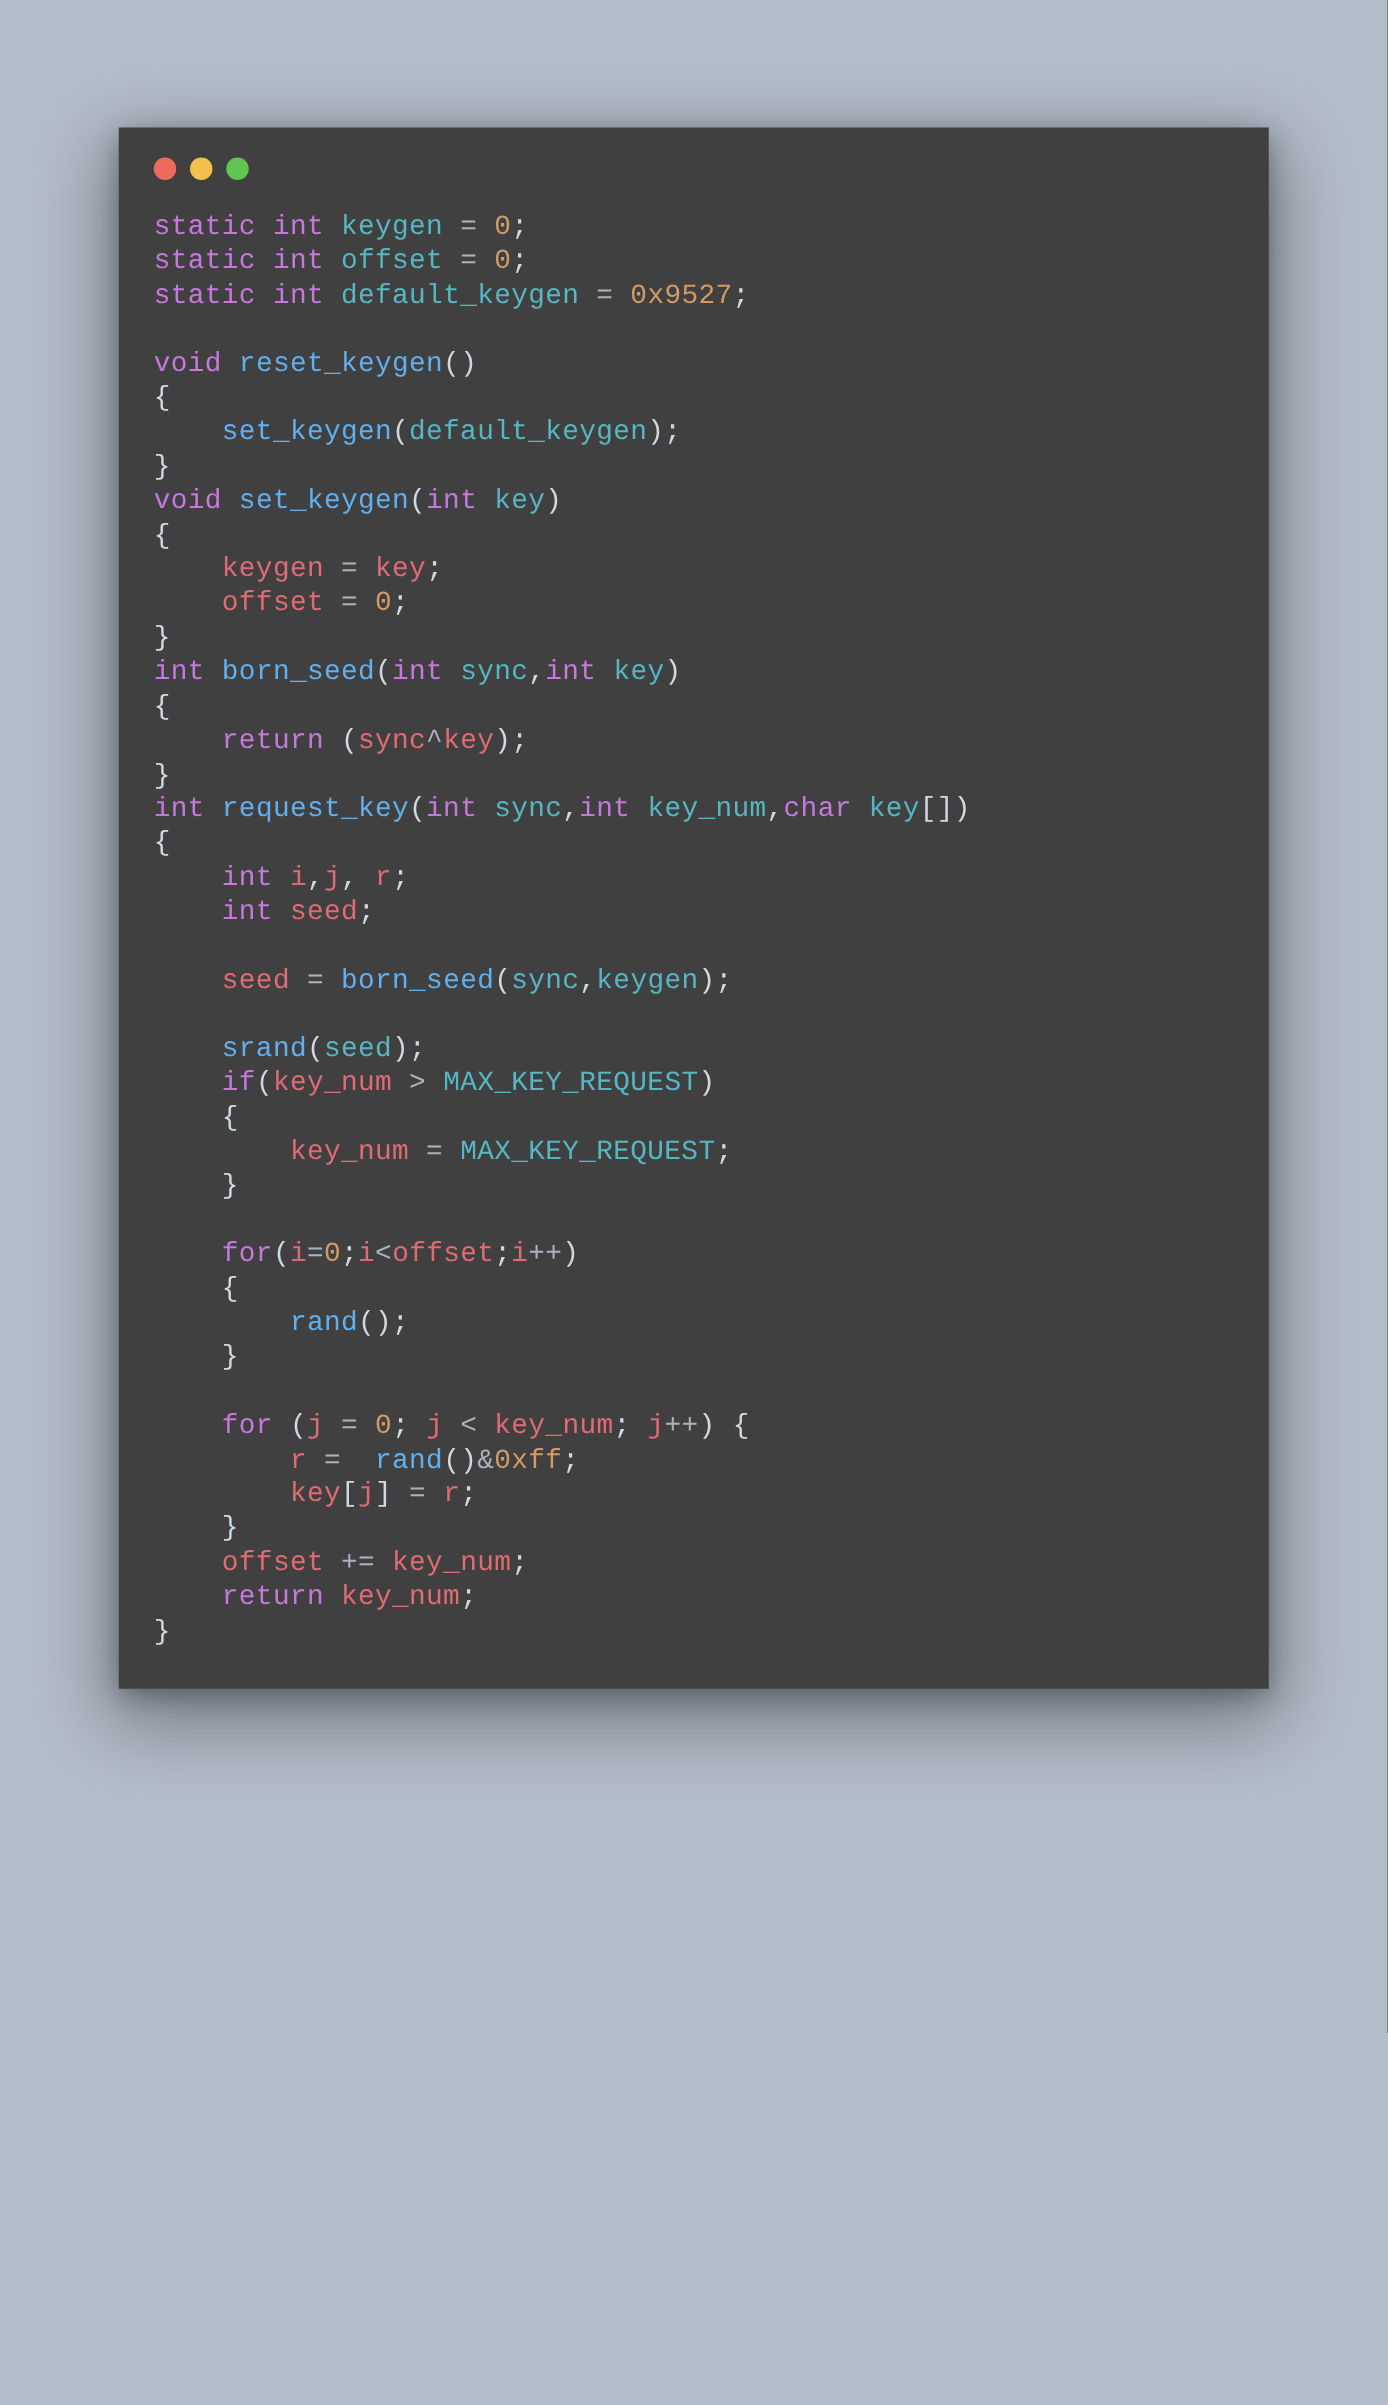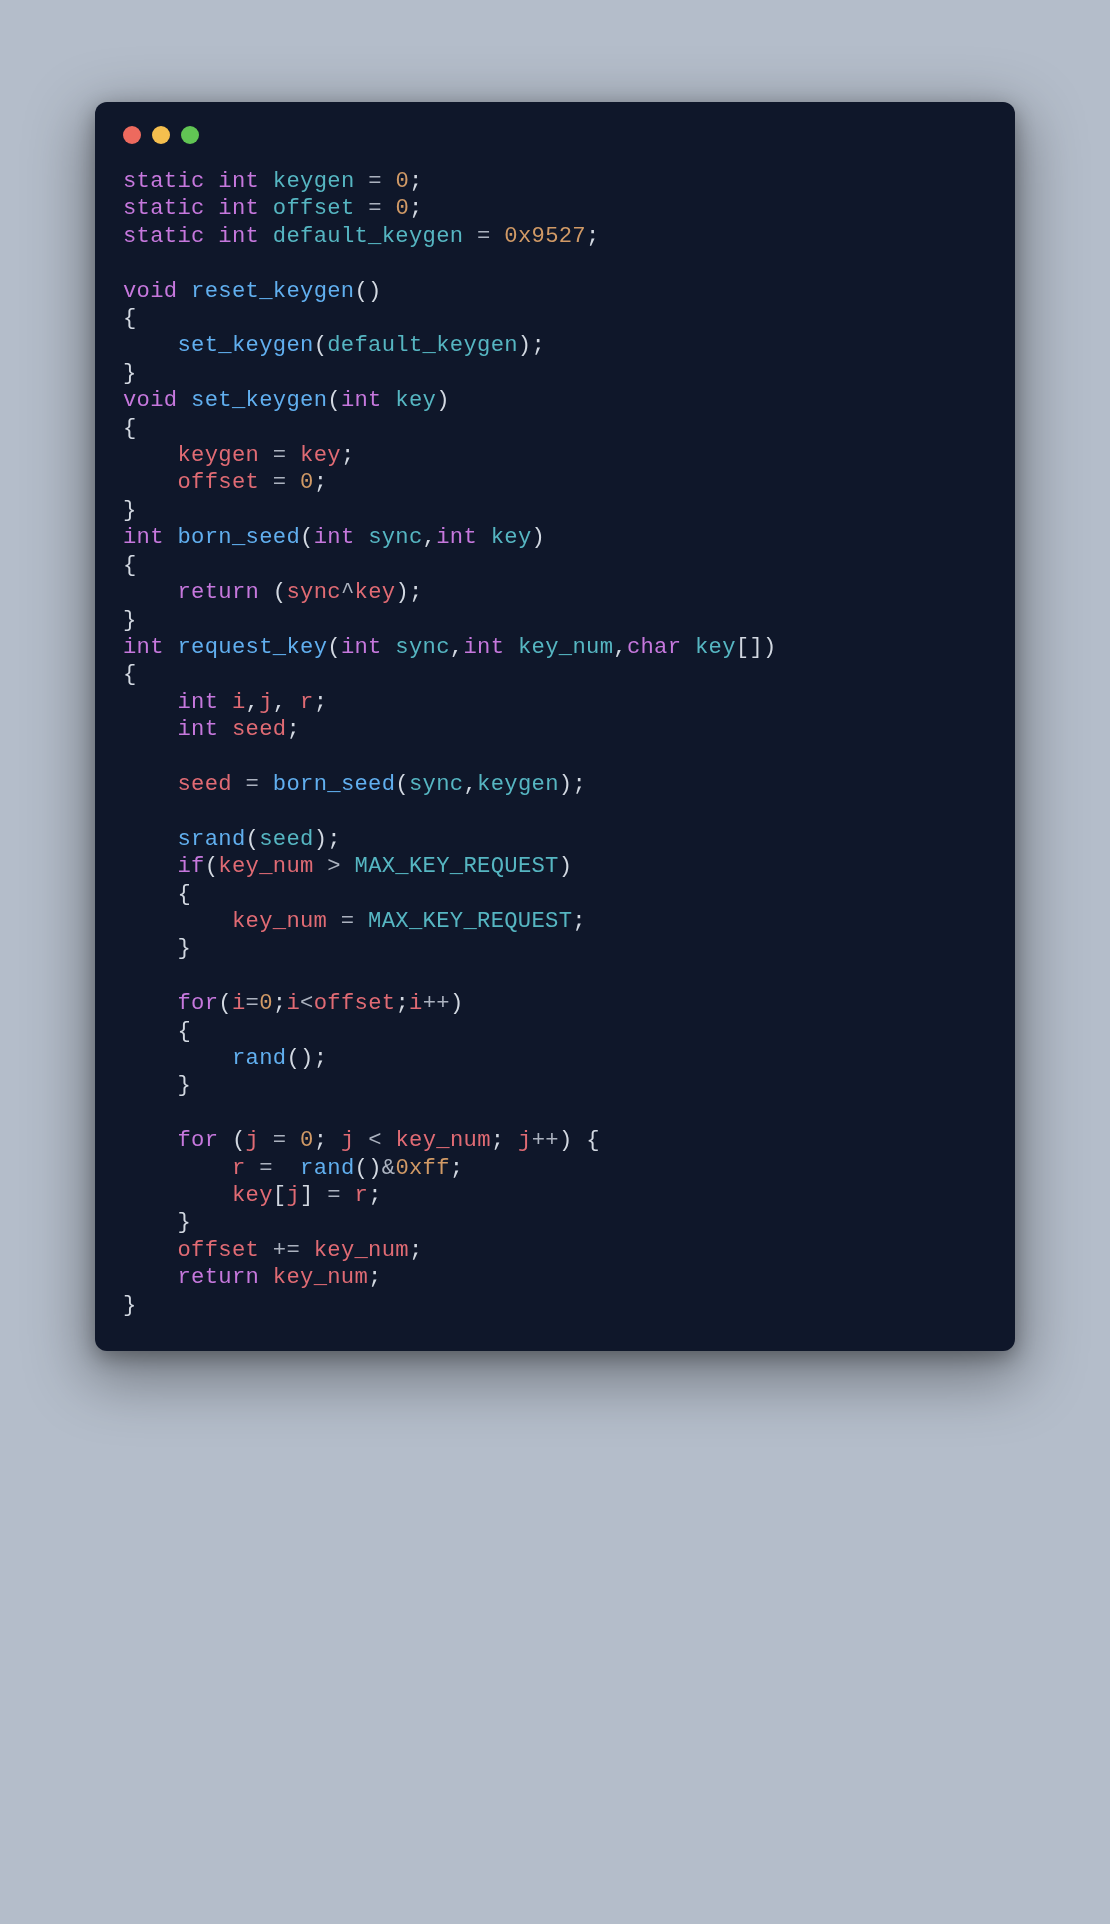--- a/index.html
+++ b/index.html
@@ -6,22 +6,22 @@
   body {
     background: #b4bdca;
     display: flex;
     justify-content: center;
     align-items: flex-start;
     min-height: 1924px;
     width: 1110px;
     padding-top: 102px;
   }
   .window {
-    background: #0f172a;
-    border-radius: 12px;
+    background: #404040;
+    border-radius: 0;
     width: 920px;
     padding: 24px 28px 32px 28px;
     box-shadow: 0 20px 60px 10px rgba(0, 0, 0, 0.35), 0 6px 20px rgba(0,0,0,0.3);
   }
   .titlebar {
     display: flex;
     gap: 11px;
     padding-bottom: 24px;
   }
   .dot {

